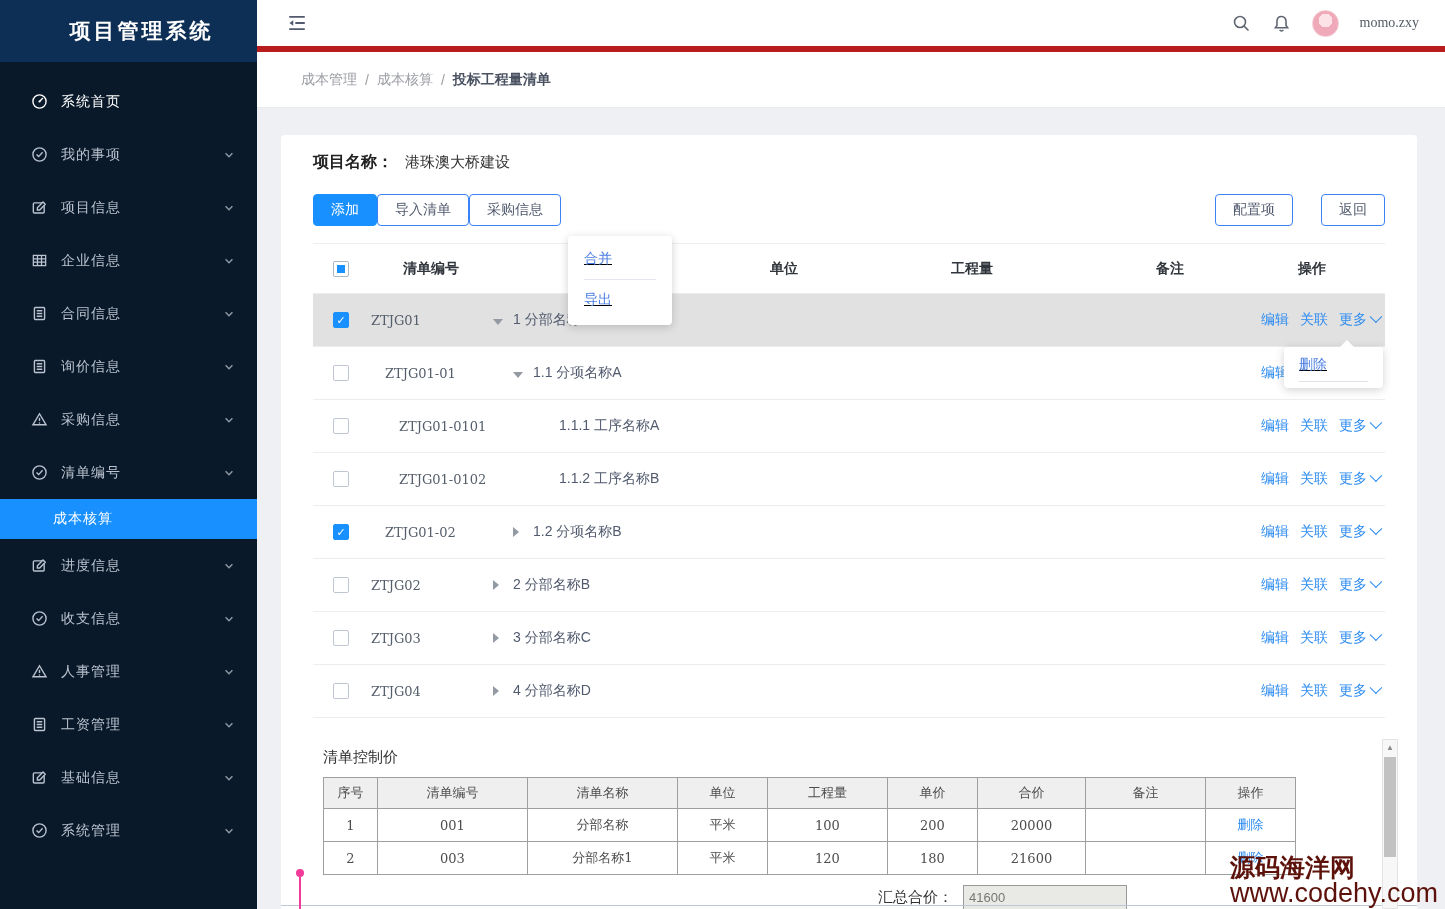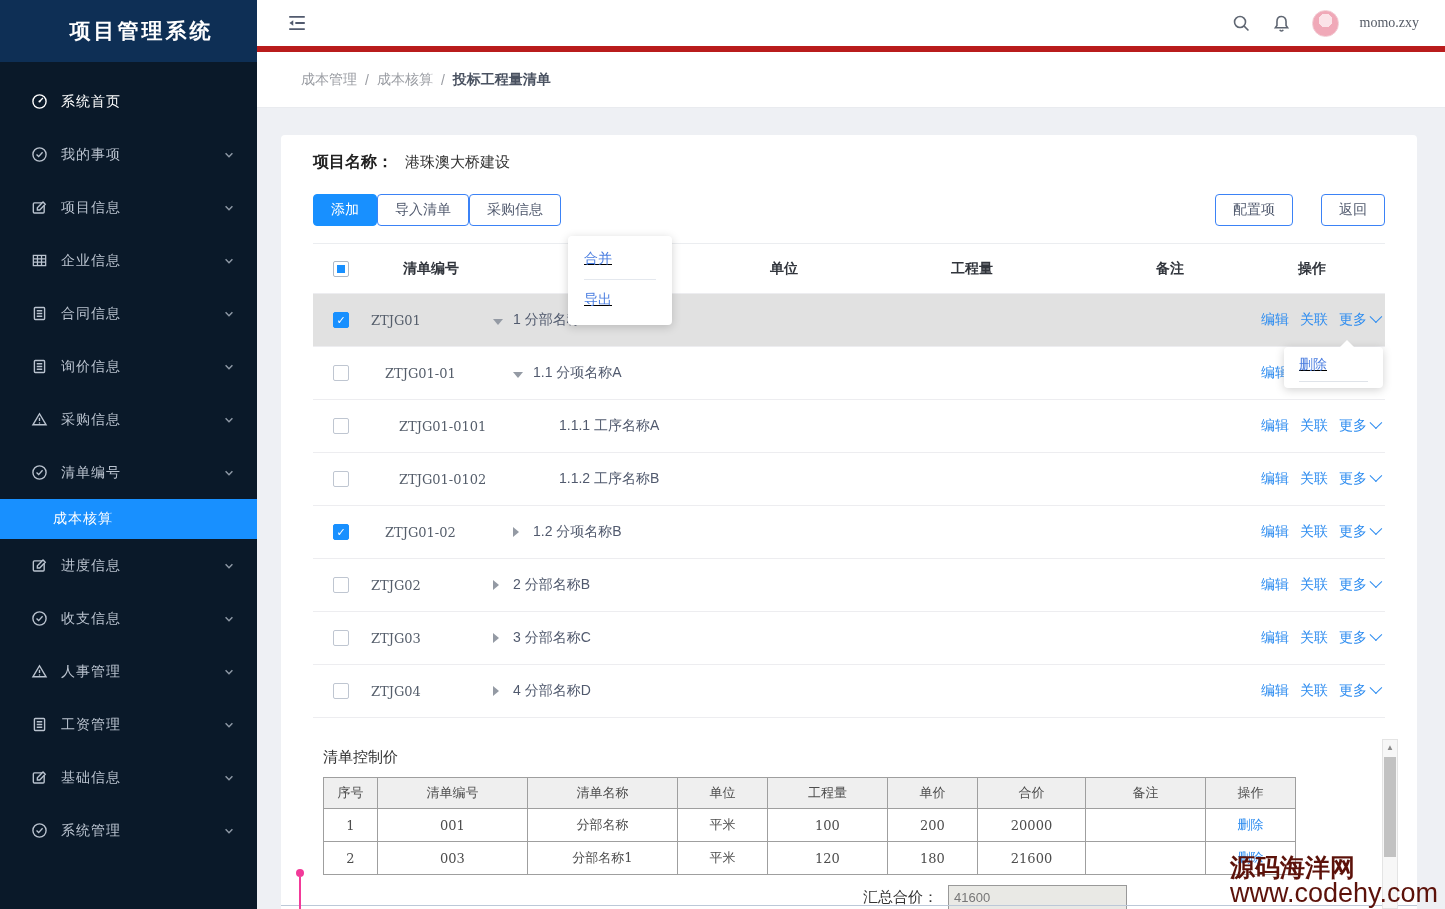--- a/index.html
+++ b/index.html
@@ -86,21 +86,21 @@
   .panel-more .pdiv { border-top:1px solid #dfe3e9; margin-top:7px; }
 
   
   .ctl-title { margin:30px 0 0 42px; font-size:15px; color:#333; font-family:"DejaVu Serif","Liberation Serif",serif; }
   .ctl-table { margin:10px 0 0 42px; border-collapse:collapse; font-family:"DejaVu Serif","Liberation Serif",serif; font-size:13px; color:#4d4d4d; }
   .ctl-table th { background:#efefef; font-weight:400; height:31px; border:1px solid #9f9f9f; }
   .ctl-table td { height:33px; border:1px solid #9f9f9f; text-align:center; background:#fff; }
   .ctl-del { color:#2d8cf0; font-size:13px; font-family:"Liberation Sans",sans-serif; }
   .total-row { width:972px; margin:10px 0 0 42px; display:flex; justify-content:flex-end; align-items:center; padding-right:168px; font-family:"DejaVu Serif","Liberation Serif",serif;text-align:right; }
   .total-label { font-size:15px; color:#333; margin-right:10px; }
-  .total-input { width:179px; height:25px; background:#e9e9e5; border:1px solid #999; font-size:13px; color:#777; padding-left:5px; font-family:"Liberation Sans",sans-serif; display:flex; align-items:center; }
+  .total-input { width:164px; height:25px; background:#e9e9e5; border:1px solid #999; font-size:13px; color:#777; padding-left:5px; font-family:"Liberation Sans",sans-serif; display:flex; align-items:center; }
 
   
   .vscroll { position:absolute; right:19px; top:604px; width:16px; height:170px; background:#f7f7f7; border:1px solid #e4e4e4; z-index:8; }
   .vs-up { height:15px; display:flex; align-items:center; justify-content:center; color:#8b8b8b; font-size:8px; cursor:pointer; }
   .vs-thumb { position:absolute; top:17px; left:1px; width:12px; height:100px; background:#c2c2c2; cursor:pointer; }
 
   .bottom-line { position:absolute; left:0; top:770px; width:1136px; height:1px; background:#bcc8d8; }
   .pink-marker { position:absolute; left:15px; top:734px; width:10px; height:40px; z-index:9; }
   .pink-dot { width:8px; height:8px; border-radius:50%; background:#f23a99; }
   .pink-line { width:2px; height:32px; background:#f23a99; margin-left:3px; }

